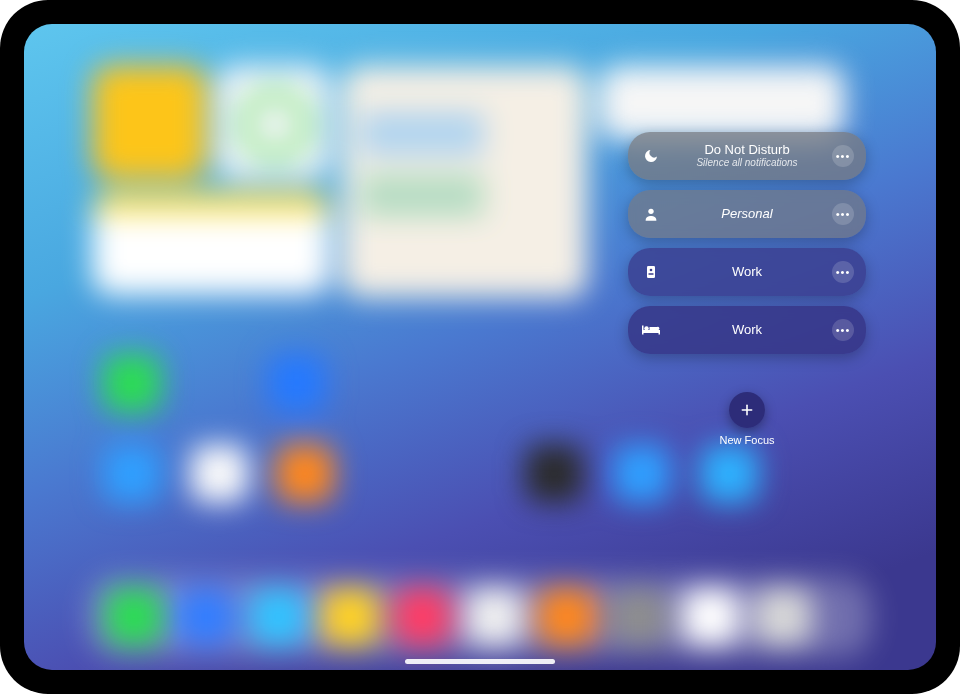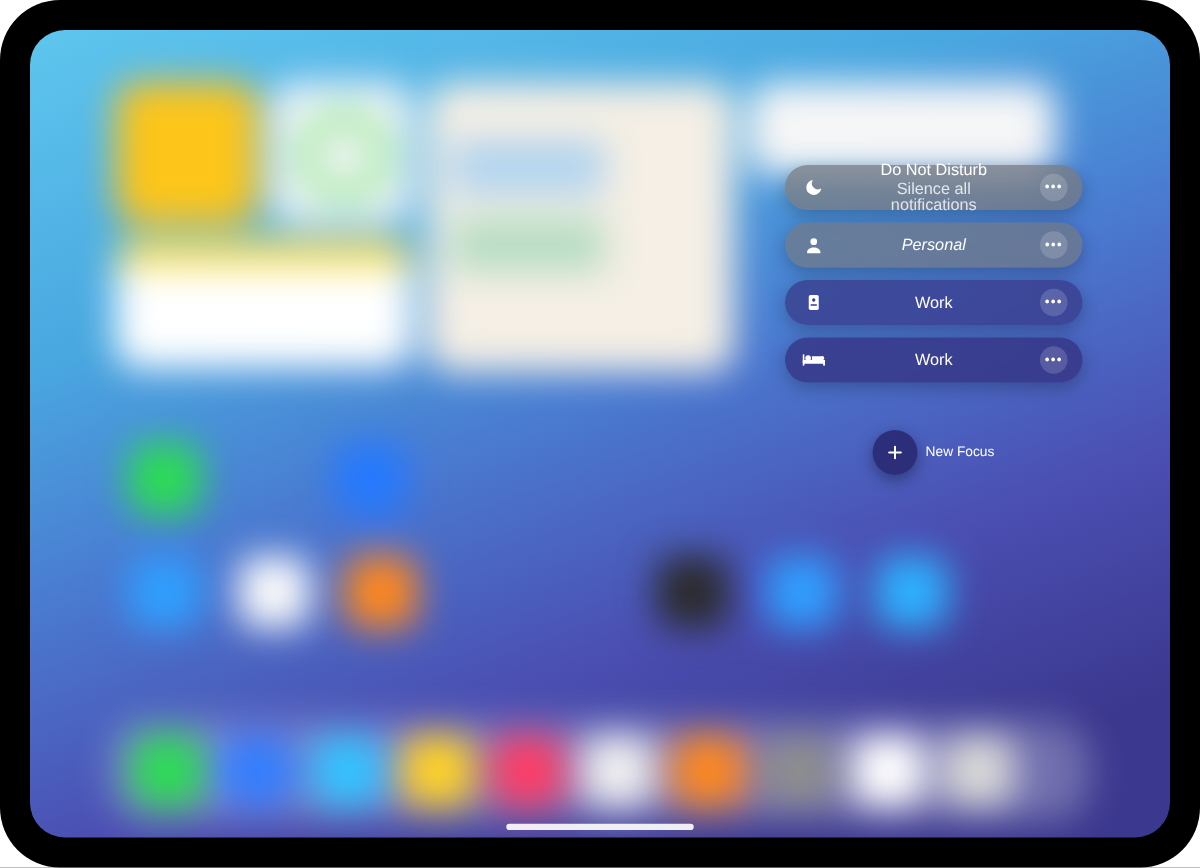--- a/index.html
+++ b/index.html
@@ -58,21 +58,21 @@
     position: absolute;
     right: 70px;
     top: 108px;
     width: 238px;
     display: flex;
     flex-direction: column;
     gap: 10px;
   }
   .pill {
     position: relative;
-    height: 36px;
+    height: 48px;
     border-radius: 22px;
     display: flex;
     align-items: center;
     color: #fff;
     font-size: 13px;
     cursor: pointer;
     padding: 0 12px;
     box-shadow: 0 4px 14px rgba(0,0,0,0.25);
     gap: 28px;
   }
@@ -80,40 +80,40 @@
     width: 22px; height: 22px;
     display: flex; align-items: center; justify-content: center;
     flex: 0 0 22px;
   }
   .pill .labels {
     flex: 1 1 auto;
     text-align: center;
     line-height: 1.05;
   }
   .pill .labels .title { font-weight: 500; }
-  .pill .labels .sub   { font-size: 13px; opacity: 0.8; margin-top:1px; }
+  .pill .labels .sub   { font-size: 10px; opacity: 0.8; margin-top:1px;font-style:italic; }
   .pill .more {
     width: 22px; height: 22px;
     border-radius: 11px;
     background: rgba(255,255,255,0.16);
     display:flex;align-items:center;justify-content:center;
     font-size: 11px; letter-spacing: 1px;
     flex: 0 0 22px;
   }
 
   .pill.dnd     { background: rgba(120,120,125,0.72); backdrop-filter: blur(6px); }
   .pill.personal{ background: rgba(115,120,130,0.7);  backdrop-filter: blur(6px); font-style: italic; }
   .pill.work    { background: rgba(58,60,140,0.78);   backdrop-filter: blur(6px); }
   .pill.sleep   { background: rgba(52,50,130,0.78);   backdrop-filter: blur(6px); }
 
   .new-focus {
     margin-top: 28px;
     align-self: center;
     display: flex;
-    flex-direction: row;
+    flex-direction: column;
     align-items: center;
     gap: 6px;
     color: #fff;
     cursor: pointer;
   }
   .new-focus .plus {
     width: 36px; height: 36px;
     border-radius: 18px;
     background: rgba(40,38,110,0.85);
     display:flex;align-items:center;justify-content:center;

